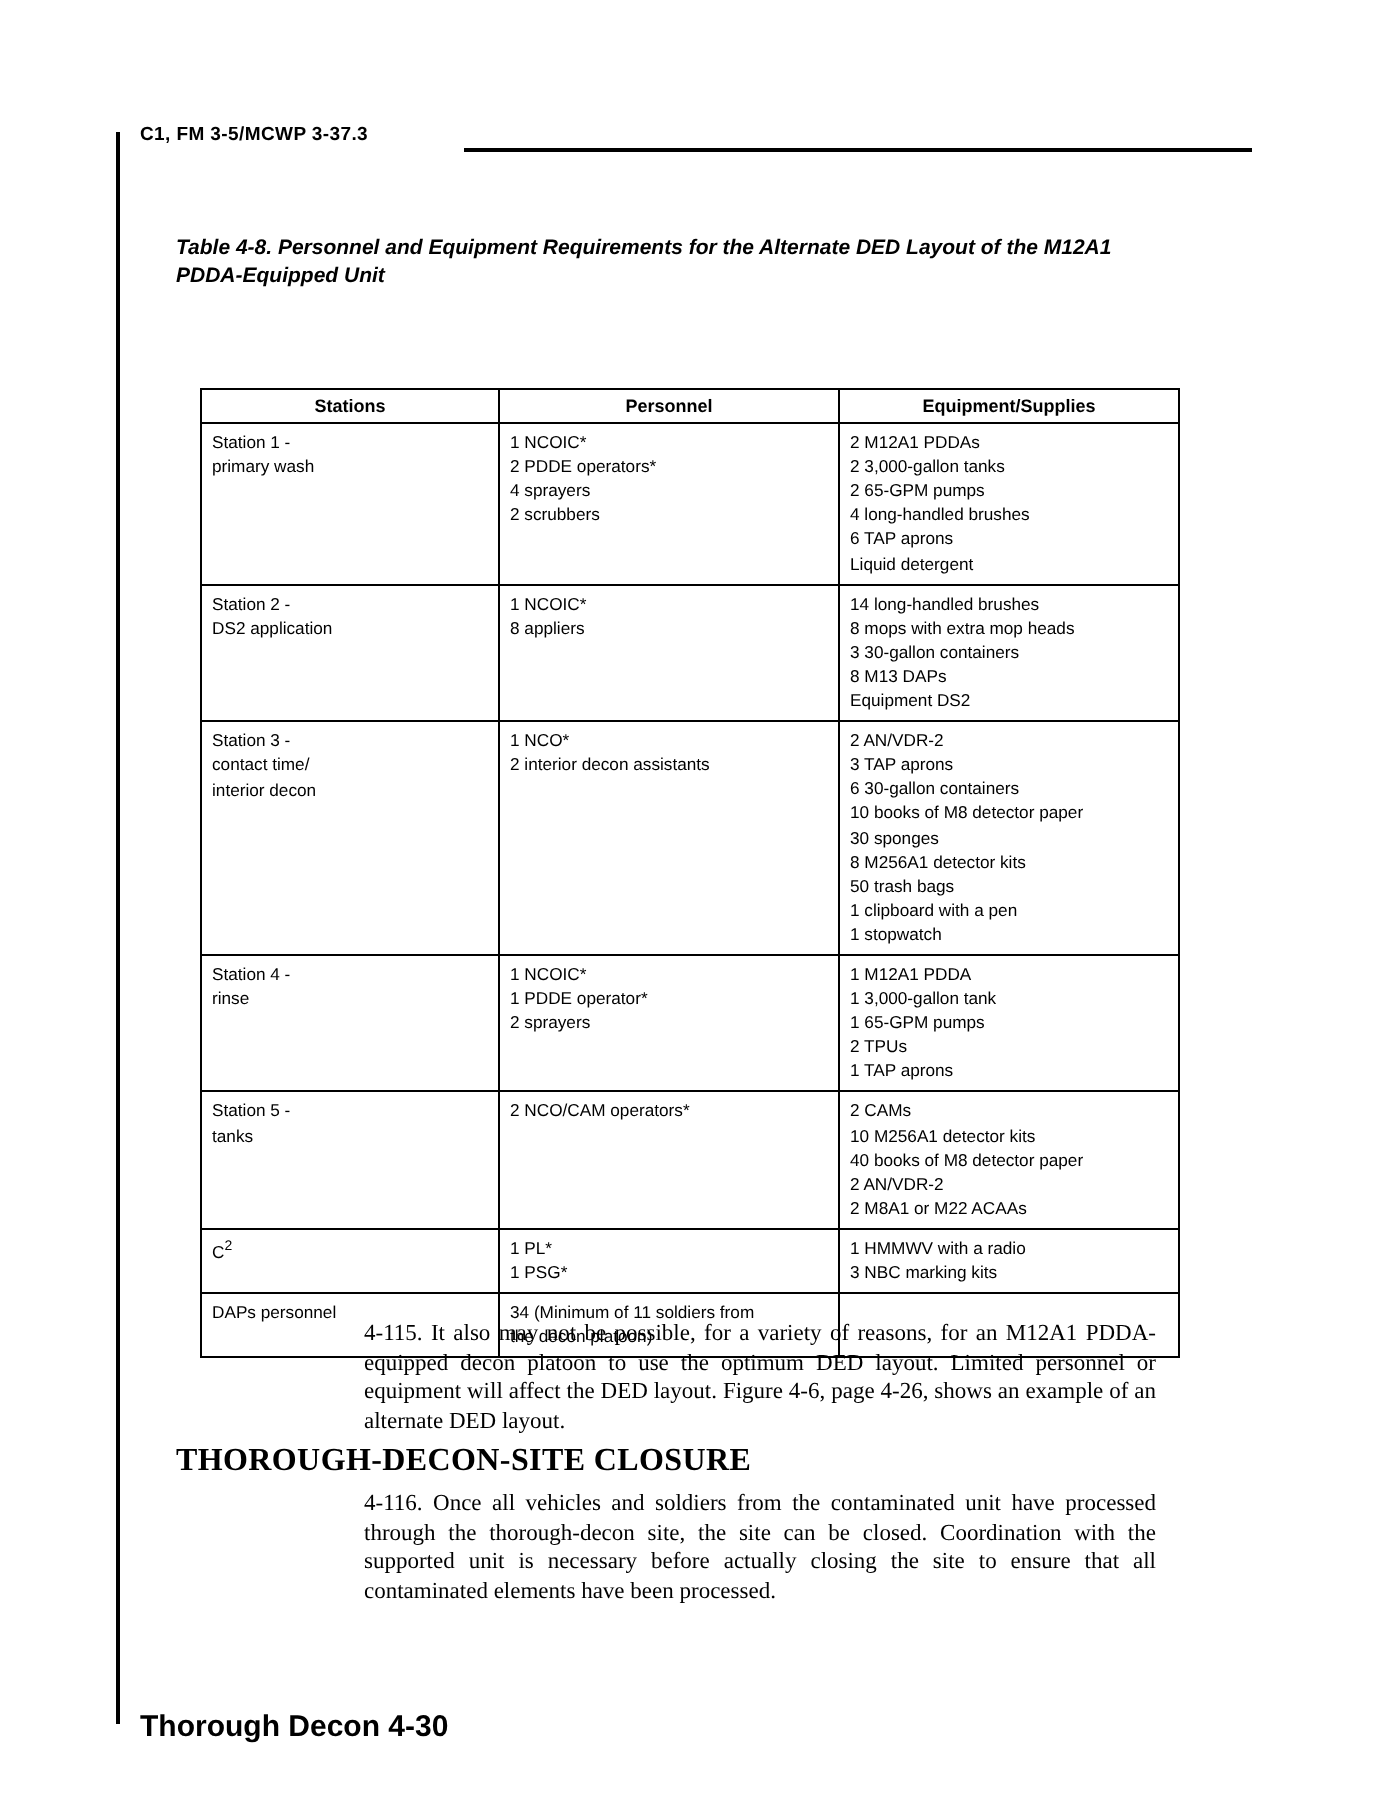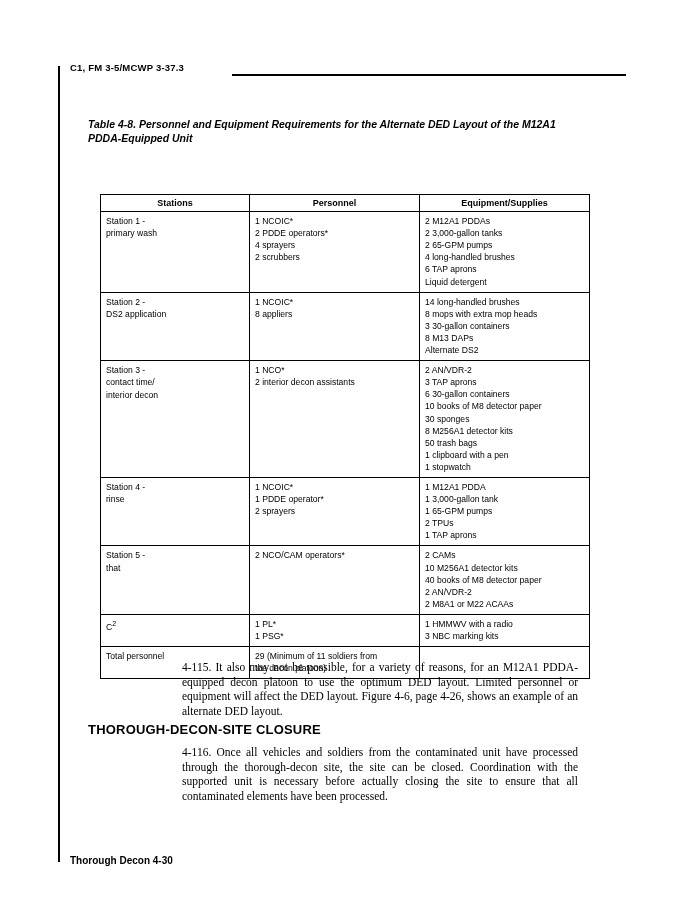--- a/index.html
+++ b/index.html
@@ -120,23 +120,23 @@
   }
   #para-4115 {
     left: 182px;
     top: 660px;
     width: 396px;
   }
   .section-head {
     position: absolute;
     left: 88px;
     top: 722px;
-    font-family: Liberation Sans, sans-serif;
-    font-weight: bold;
-    font-size: 13px;
+    font-family: Liberation Serif, serif;
+    font-weight: bold;
+    font-size: 16px;
     letter-spacing: 0.2px;
     white-space: nowrap;
   }
   #para-4116 {
     left: 182px;
     top: 745px;
     width: 396px;
   }
 
   
@@ -147,21 +147,21 @@
     width: 2px;
     height: 11px;
     background: #000;
   }
   .folio {
     position: absolute;
     left: 70px;
     top: 855px;
     font-family: "Liberation Sans", sans-serif;
     font-weight: bold;
-    font-size: 10px;
+    font-size: 15px;
     white-space: nowrap;
   }
 </style>
 </head>
 <body>
 
 <div class="page">
 
   <div class="left-rule"></div>
 
@@ -217,21 +217,21 @@
           </td>
           <td>
             <span class="cell-line">1 NCOIC*</span>
             <span class="cell-line">8 appliers</span>
           </td>
           <td>
             <span class="cell-line">14 long-handled brushes</span>
             <span class="cell-line">8 mops with extra mop heads</span>
             <span class="cell-line">3 30-gallon containers</span>
             <span class="cell-line">8 M13 DAPs</span>
-            <span class="cell-line">Alternate DS2</span>
+            <span class="cell-line">Equipment DS2</span>
           </td>
         </tr>
 
         <tr>
           <td class="station">
             <span class="cell-line">Station 3 -</span>
             <span class="cell-line">contact time/</span>
             <span class="cell-line">interior decon</span>
           </td>
           <td>
@@ -266,21 +266,21 @@
             <span class="cell-line">1 3,000-gallon tank</span>
             <span class="cell-line">1 65-GPM pumps</span>
             <span class="cell-line">2 TPUs</span>
             <span class="cell-line">1 TAP aprons</span>
           </td>
         </tr>
 
         <tr>
           <td class="station">
             <span class="cell-line">Station 5 -</span>
-            <span class="cell-line">that</span>
+            <span class="cell-line">tanks</span>
           </td>
           <td>
             <span class="cell-line">2 NCO/CAM operators*</span>
           </td>
           <td>
             <span class="cell-line">2 CAMs</span>
             <span class="cell-line">10 M256A1 detector kits</span>
             <span class="cell-line">40 books of M8 detector paper</span>
             <span class="cell-line">2 AN/VDR-2</span>
             <span class="cell-line">2 M8A1 or M22 ACAAs</span>
@@ -296,24 +296,24 @@
             <span class="cell-line">1 PSG*</span>
           </td>
           <td>
             <span class="cell-line">1 HMMWV with a radio</span>
             <span class="cell-line">3 NBC marking kits</span>
           </td>
         </tr>
 
         <tr>
           <td class="station">
-            <span class="cell-line">Total personnel</span>
-          </td>
-          <td>
-            <span class="cell-line">29 (Minimum of 11 soldiers from</span>
+            <span class="cell-line">DAPs personnel</span>
+          </td>
+          <td>
+            <span class="cell-line">34 (Minimum of 11 soldiers from</span>
             <span class="cell-line">the decon platoon)</span>
           </td>
           <td></td>
         </tr>
 
       </tbody>
     </table>
   </div>
 
   <div class="para" id="para-4115">4-115. It also may not be possible, for a variety of reasons, for an M12A1 PDDA- equipped decon platoon to use the optimum DED layout. Limited personnel or equipment will affect the DED layout. Figure 4-6, page 4-26, shows an example of an alternate DED layout.</div>

